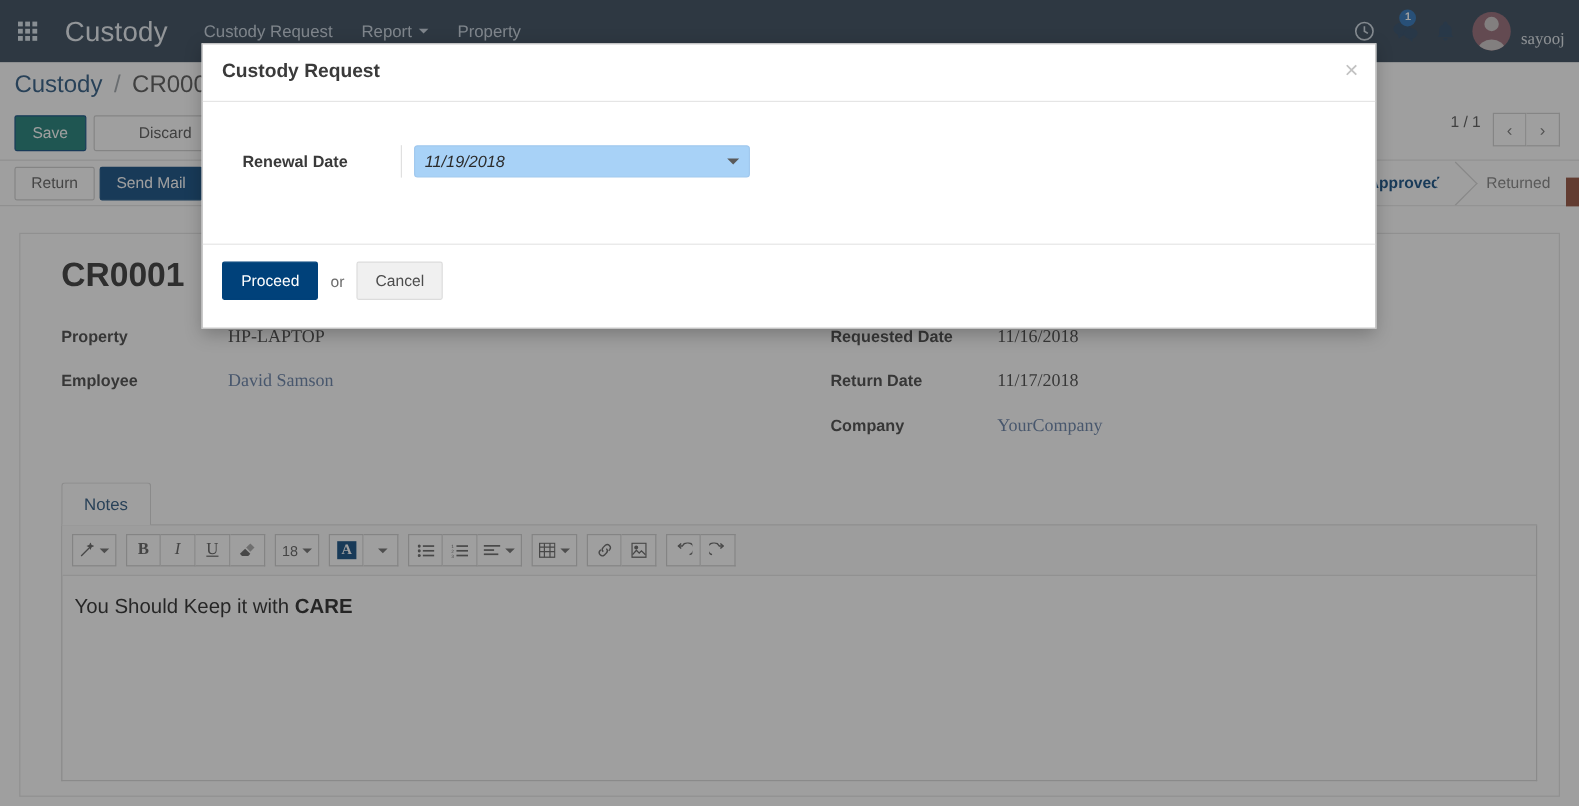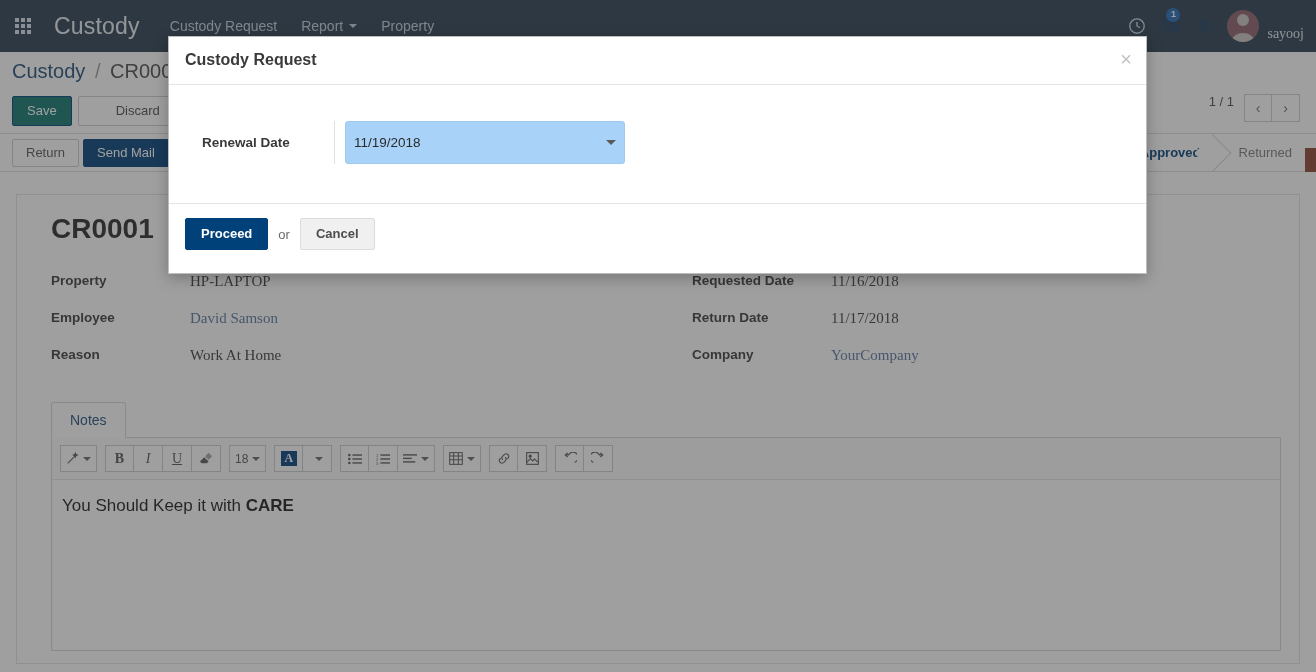--- a/index.html
+++ b/index.html
@@ -253,40 +253,40 @@
   .modal-row { display: flex; align-items: center; }
   .modal-label {
     width: 150px; min-width: 150px;
     font-size: 13.5px; font-weight: bold; color: #3a3a3a;
     padding-left: 17px;
     border-right: 1px solid #e0e0e0;
     align-self: stretch; display: flex; align-items: center;
   }
   .date-field {
     margin-left: 10px;
-    width: 280px; height: 43px;
+    width: 280px; height: 27px;
     background: #a8d2f7;
     border: 1px solid #a2c9ee;
     border-radius: 3px;
     display: flex; align-items: center;
-    padding: 0 8px; cursor: pointer;
+    padding: 0 8px; cursor: pointer; font-style: italic;
   }
   .date-text { font-size: 13.5px; color: #2b2b2b; flex: 1; }
   .date-caret {
     border-left: 5px solid transparent; border-right: 5px solid transparent;
     border-top: 5px solid #5a5a5a;
   }
   .modal-footer {
     border-top: 1px solid #e5e5e5;
     padding: 14px 16px;
     display: flex; align-items: center; gap: 10px;
   }
   .mbtn {
     font-size: 13px; padding: 7px 15px; border-radius: 2px;
-    cursor: pointer; border: 1px solid transparent; line-height: 16px; font-weight: bold;
+    cursor: pointer; border: 1px solid transparent; line-height: 16px;
   }
   .mbtn-primary { background: #00417a; color: #fff; border-color: #00417a; }
   .mbtn-default { background: #f0f0f0; color: #4c4c4c; border-color: #dcdcdc; }
   .or-text { font-size: 13px; color: #6c6c6c; }
 </style>
 </head>
 <body>
 
 <div id="app">
 
@@ -388,24 +388,20 @@
       <div class="form-cols">
         <div class="form-col">
           <div class="form-row">
             <div class="form-label">Property</div>
             <div class="form-value">HP-LAPTOP</div>
           </div>
           <div class="form-row">
             <div class="form-label">Employee</div>
             <div class="form-value link">David Samson</div>
           </div>
-          <div class="form-row">
-            <div class="form-label">Reason</div>
-            <div class="form-value">Work At Home</div>
-          </div>
         </div>
         <div class="form-col right">
           <div class="form-row">
             <div class="form-label">Requested Date</div>
             <div class="form-value">11/16/2018</div>
           </div>
           <div class="form-row">
             <div class="form-label">Return Date</div>
             <div class="form-value">11/17/2018</div>
           </div>

